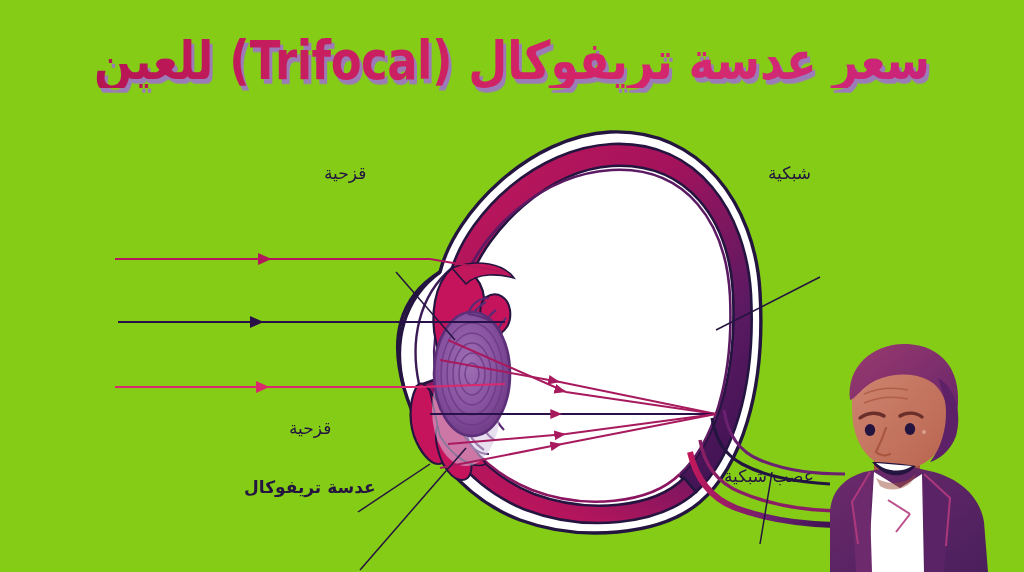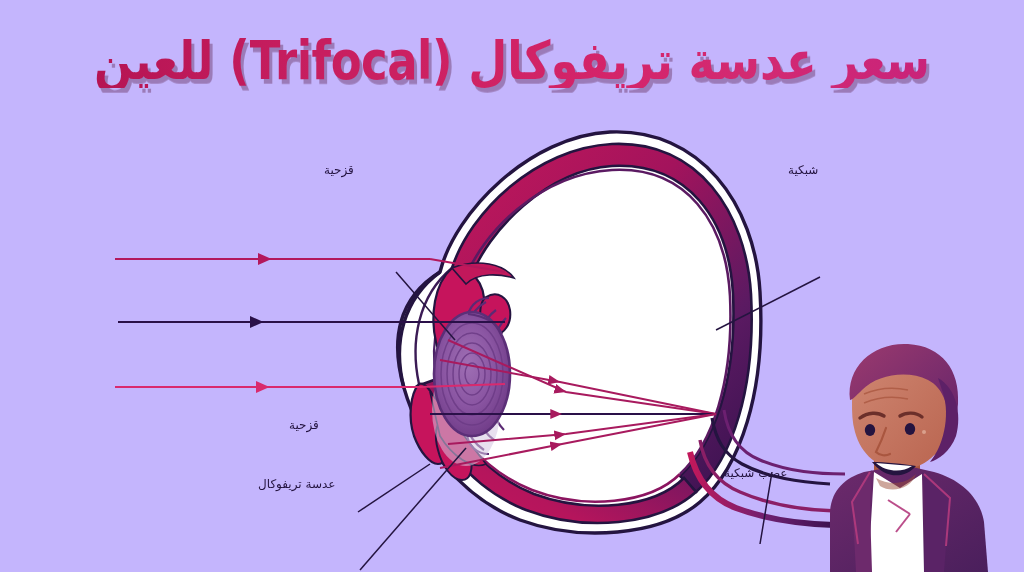--- a/index.html
+++ b/index.html
@@ -4,21 +4,21 @@
 <title>Trifocal Lens Eye Diagram</title>
 <style>
   html,body{margin:0;padding:0;}
   body{
     width:1024px;height:572px;
     background:#ffffff;
     font-family:"DejaVu Sans","Liberation Sans",sans-serif;
     overflow:hidden;
     position:relative;
   }
-  #stage{position:relative;width:1024px;height:572px;background:#c4b5fd;overflow:hidden;}
+  #stage{position:relative;width:1024px;height:572px;background:#84cc16;overflow:hidden;}
 
   
   #title-wrap{
     position:absolute;left:0;top:18px;width:1024px;height:86px;
     display:flex;align-items:center;justify-content:center;
     pointer-events:none;
   }
   #title-text{
     font-family:"DejaVu Sans","Liberation Sans",sans-serif;
     font-weight:bold;
@@ -39,31 +39,31 @@
 
   
   #diagram{position:absolute;left:0;top:92px;width:1024px;height:480px;}
   #diagram svg{display:block;width:1024px;height:480px;}
 
   
   .lbl{
     position:absolute;
     color:#241440;
     font-family:"DejaVu Sans","Liberation Sans",sans-serif;
-    font-size:12px;
+    font-size:17px;
     font-weight:500;
     direction:rtl;
     white-space:nowrap;
     line-height:1.28;
     text-align:center;
   }
   #lbl-iris-top{left:324px;top:163px;}
-  #lbl-retina{left:788px;top:163px;}
+  #lbl-retina{left:768px;top:163px;}
   #lbl-iris-bottom{left:289px;top:418px;}
-  #lbl-lens{left:258px;top:477px;text-align:center;}
+  #lbl-lens{left:244px;top:477px;text-align:center;font-weight:bold;}
   #lbl-nerve{left:724px;top:466px;}
 
   
   #person{position:absolute;right:0;bottom:0;width:212px;height:240px;}
   #person svg{display:block;width:212px;height:240px;}
 </style>
 </head>
 <body>
 
 <div id="stage">

